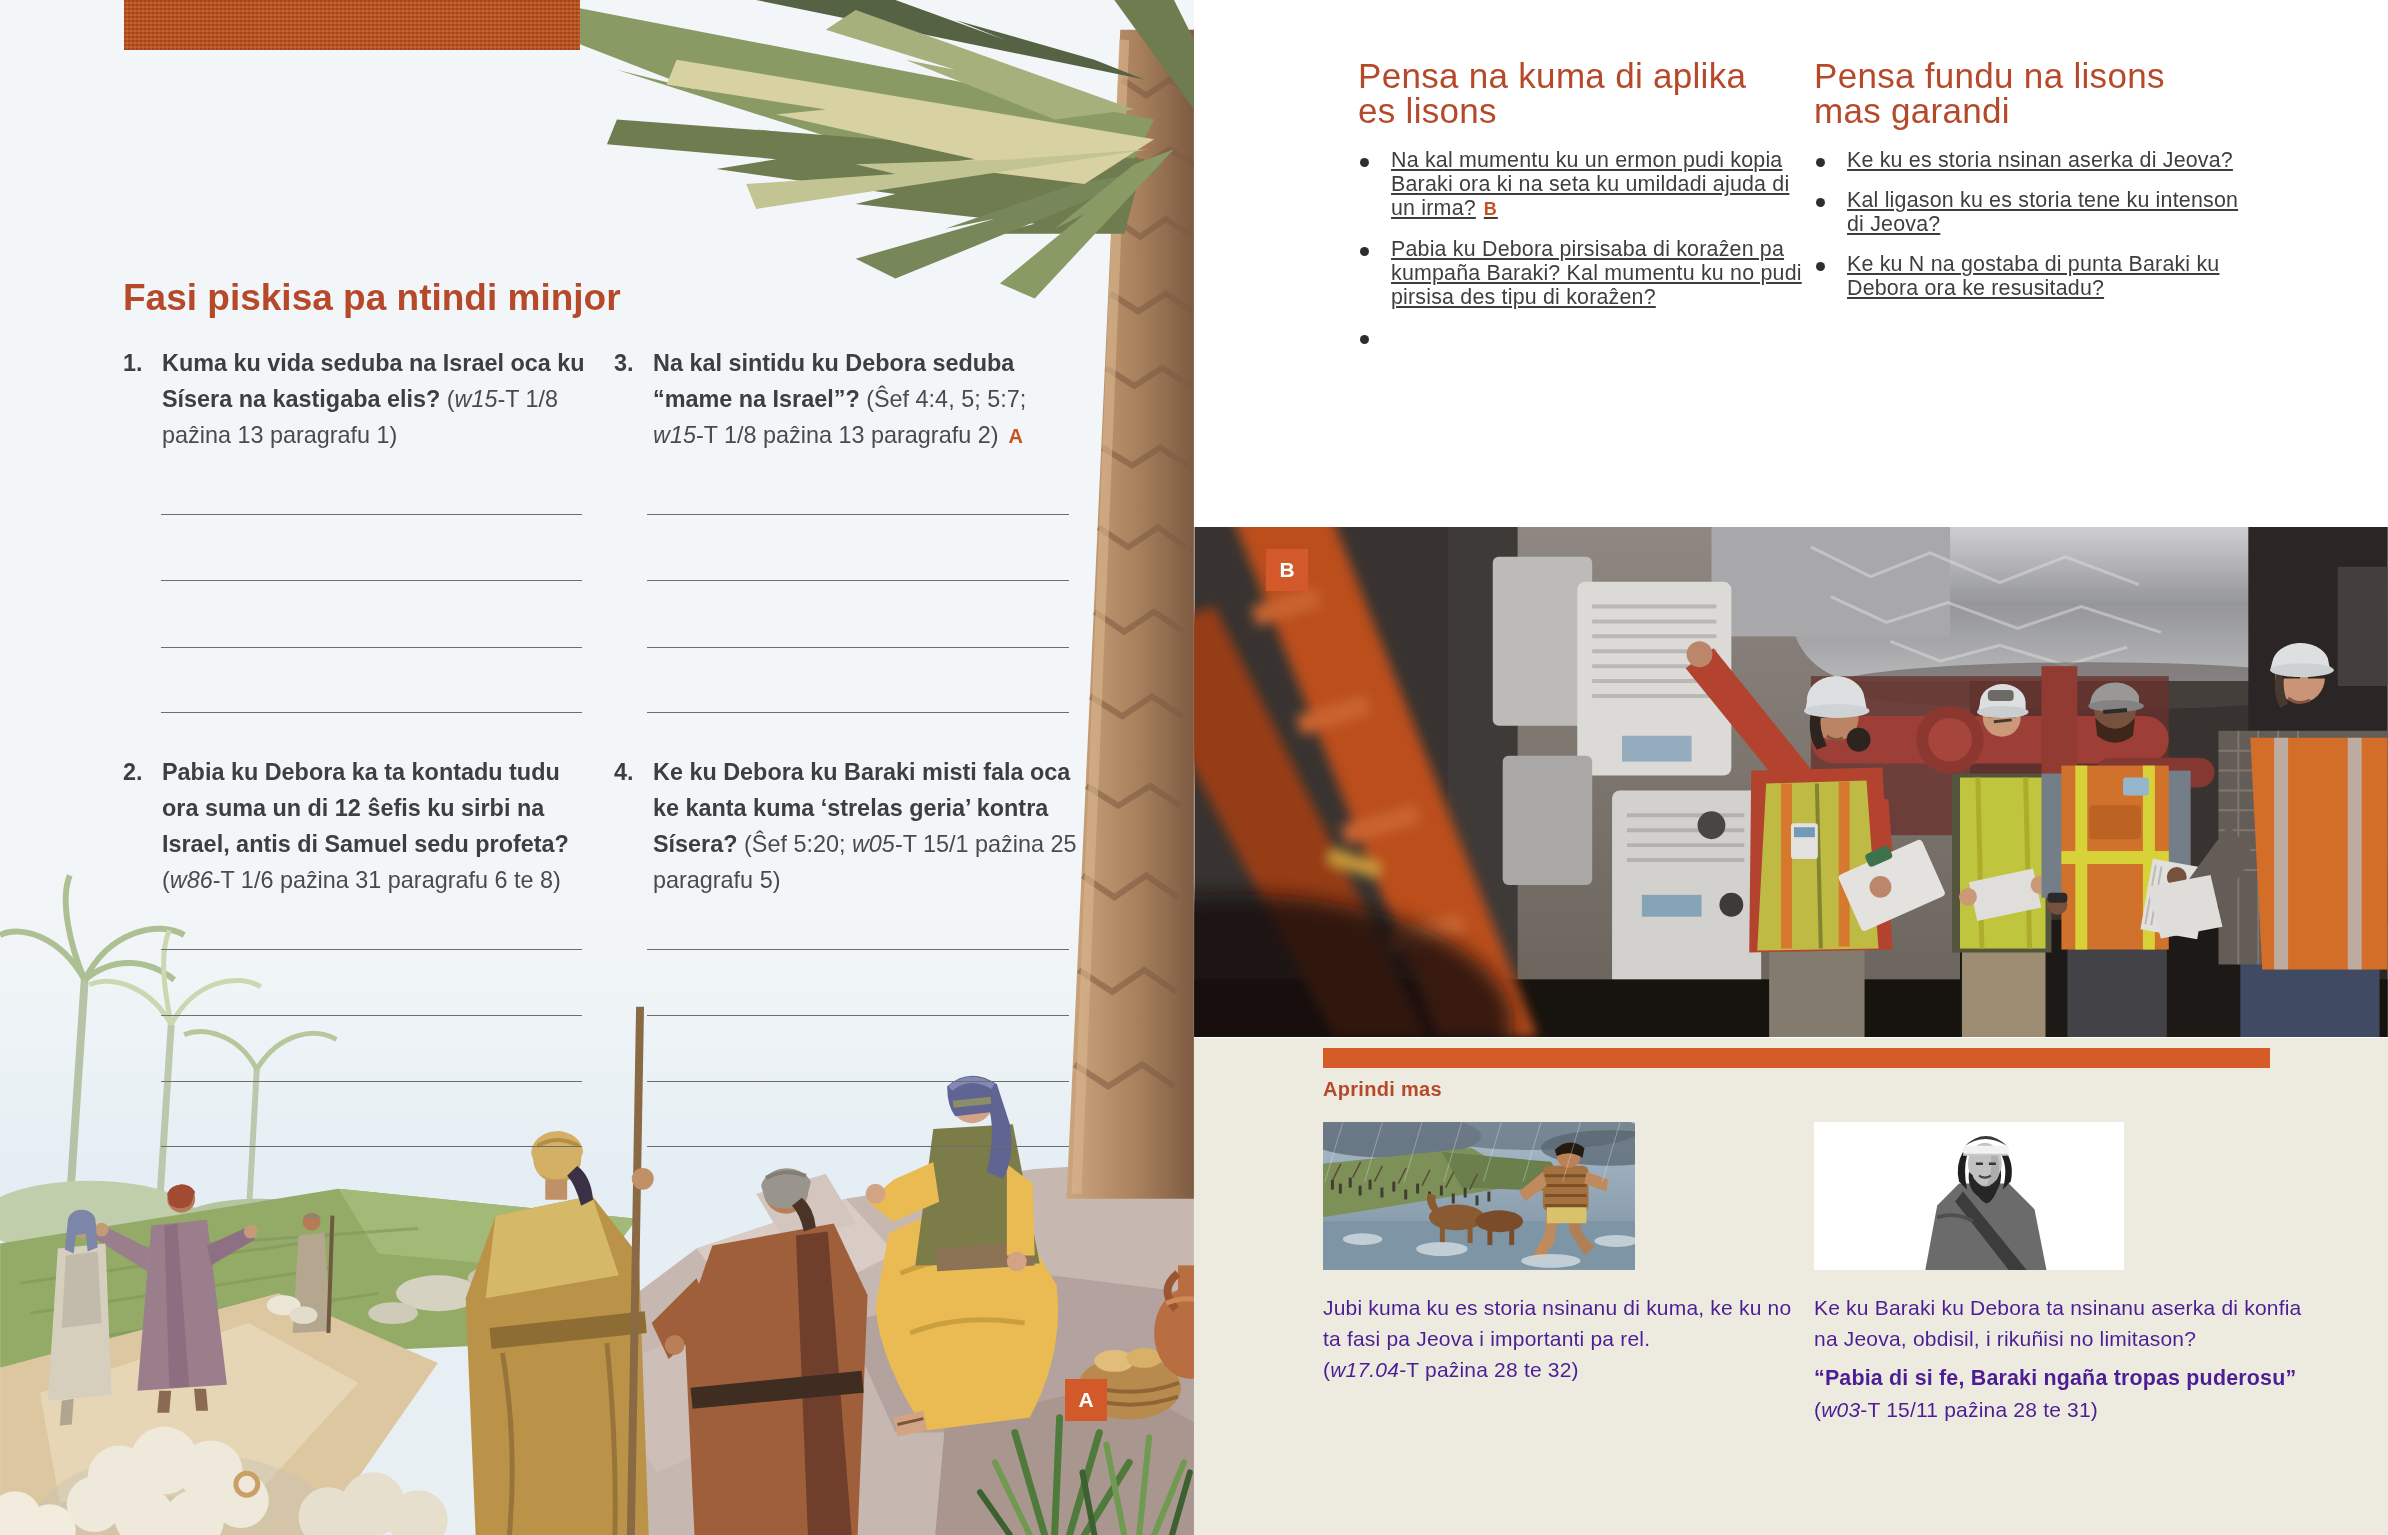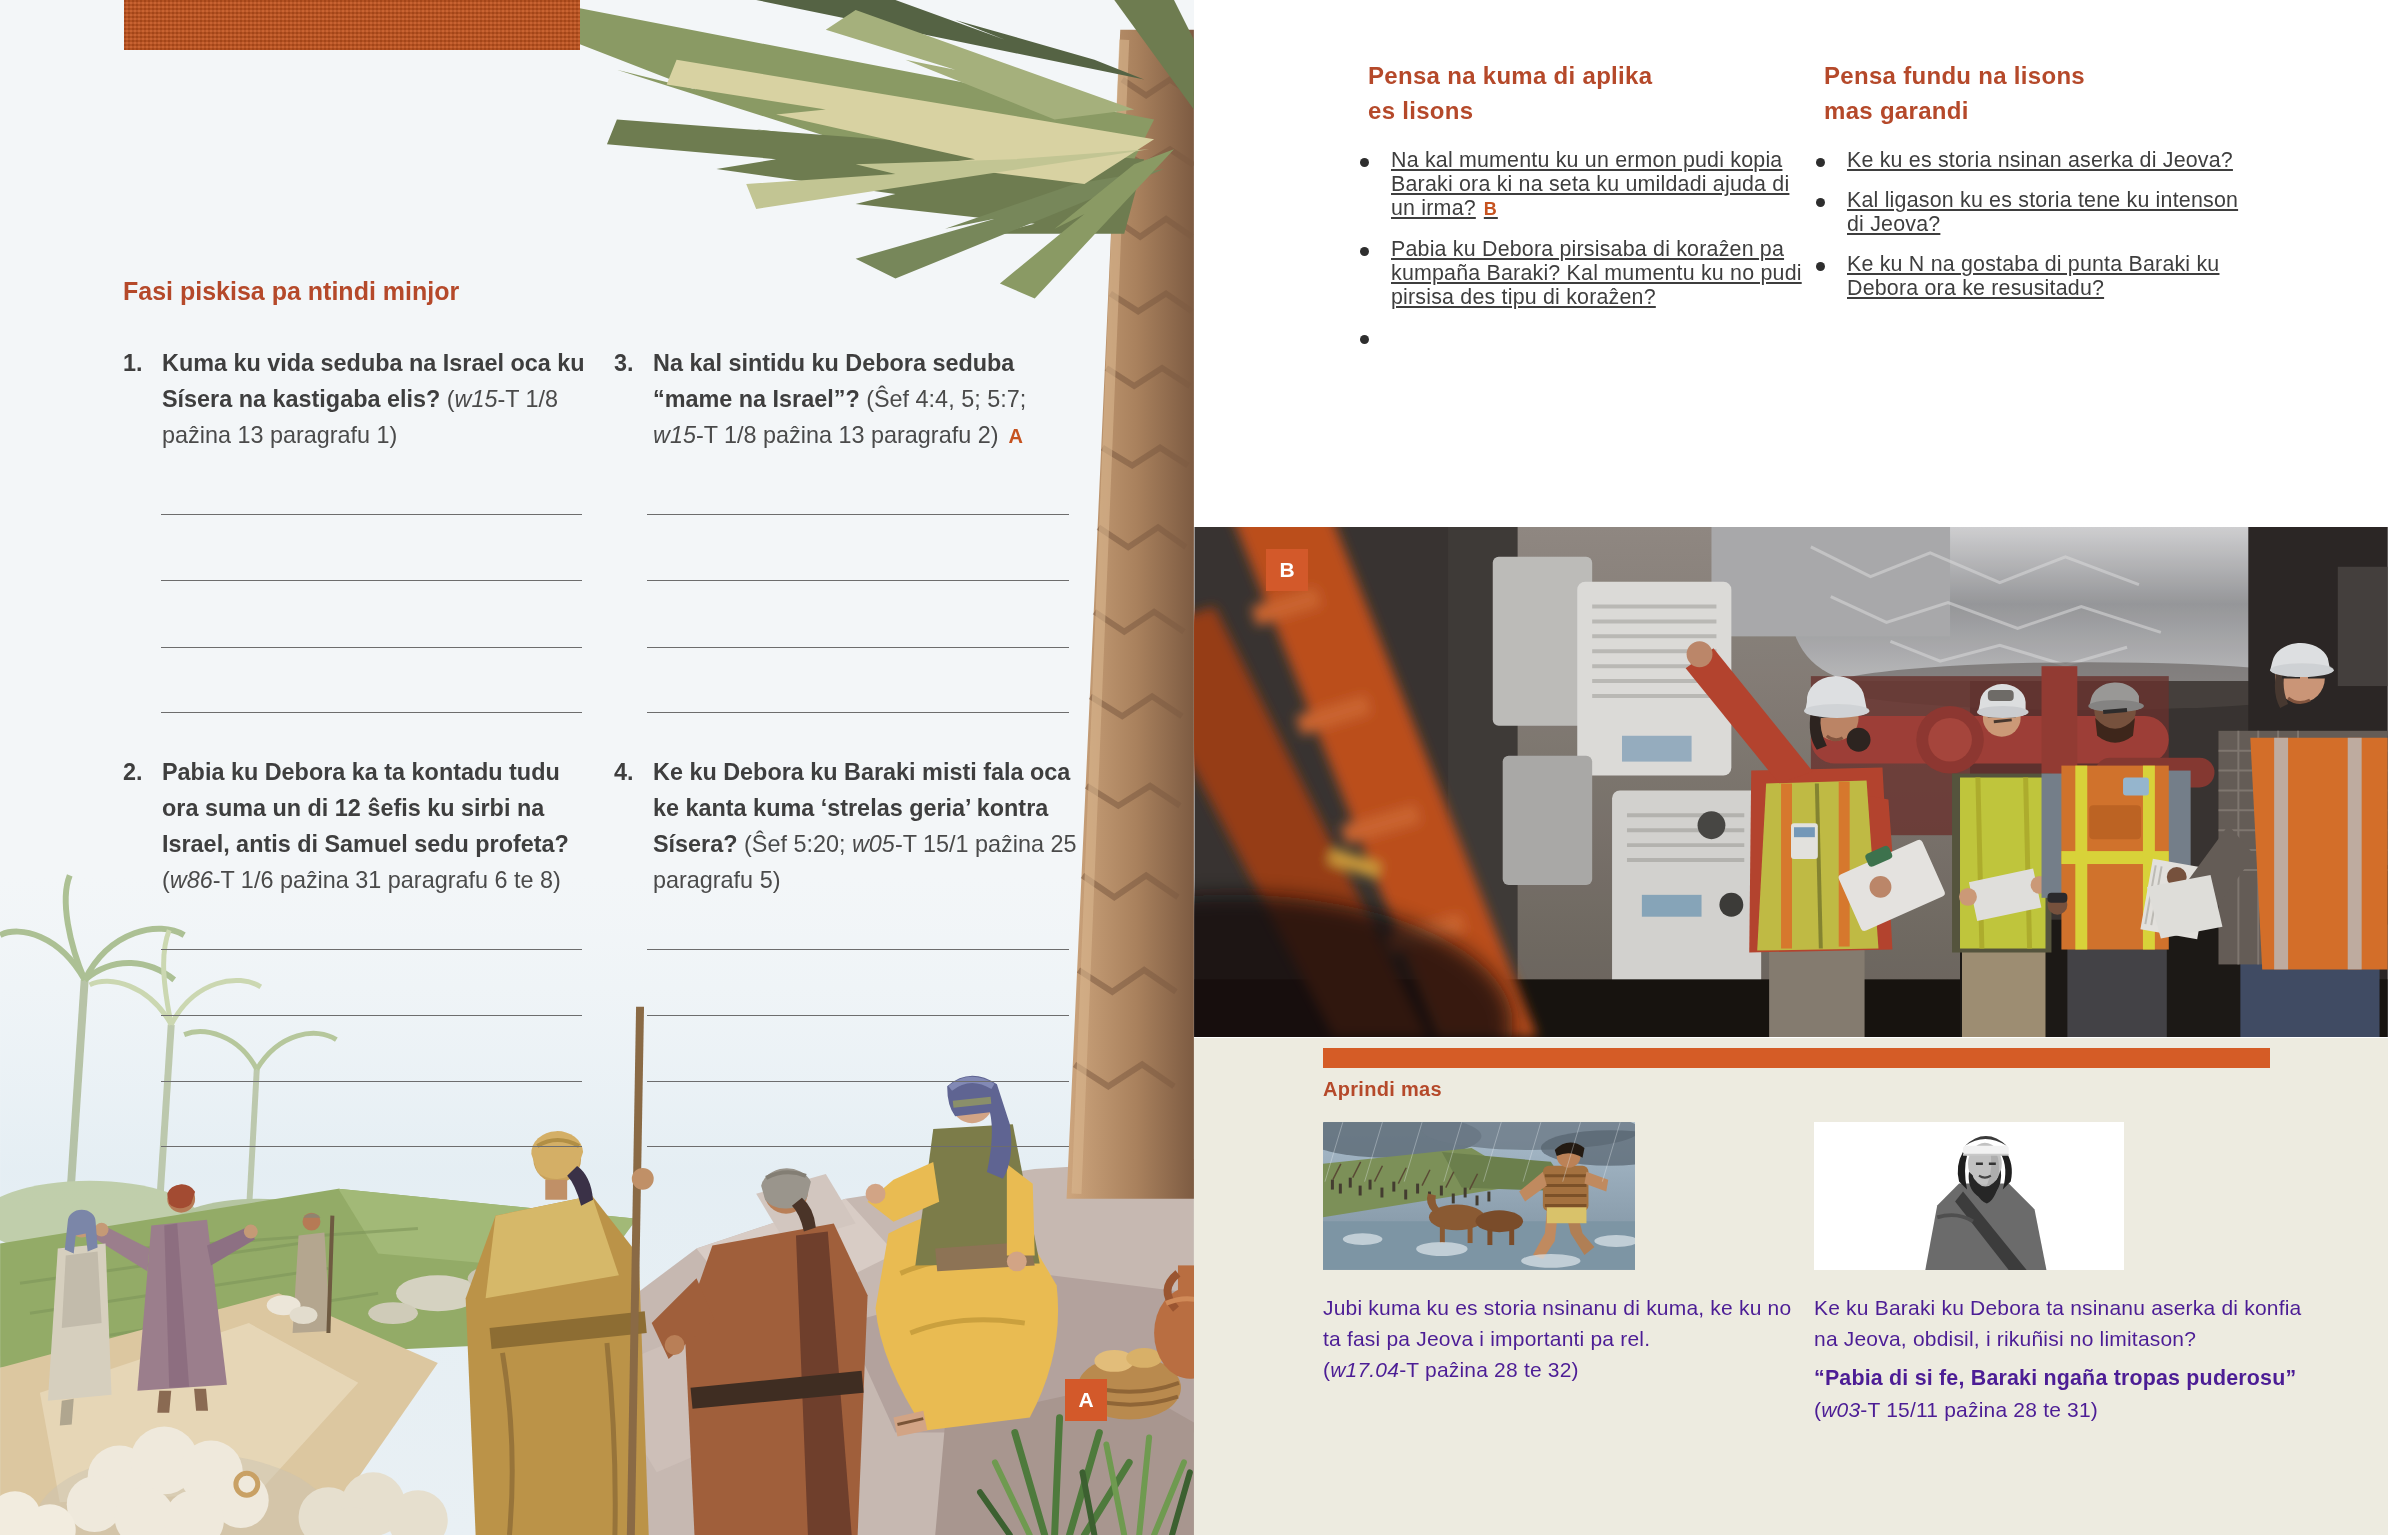--- a/index.html
+++ b/index.html
@@ -5,34 +5,34 @@
   html,body{margin:0;padding:0;background:#888;}
   #stage{position:relative;width:2388px;height:1535px;overflow:hidden;
          font-family:"Liberation Sans","DejaVu Sans",sans-serif;background:#fff;}
   
   #left-page{position:absolute;left:0;top:0;width:1194px;height:1535px;background:#f3f6f8;}
   #left-art{position:absolute;left:0;top:0;width:1194px;height:1535px;}
   #orange-swatch{position:absolute;left:124px;top:0;width:456px;height:50px;background:#c2541f;
     background-image:repeating-linear-gradient(0deg,rgba(60,20,0,.14) 0 2px,rgba(255,255,255,.05) 2px 4px),
                      repeating-linear-gradient(90deg,rgba(60,20,0,.10) 0 2px,rgba(255,200,150,.06) 2px 4px);
     z-index:3;}
-  .h-left{position:absolute;left:123px;top:277px;font-size:25px;font-weight:bold;color:#b5492a;z-index:4;}
+  .h-left{position:absolute;left:123px;top:277px;font-size:37px;font-weight:bold;color:#b5492a;z-index:4;}
   .q-block{position:absolute;width:466px;font-size:23.4px;line-height:36px;color:#3e3e3e;z-index:4;}
   .q-num{position:absolute;left:0;top:0;font-weight:bold;}
   .q-text{display:block;margin-left:39px;}
   .q-bold{font-weight:bold;}
   .q-ref{font-weight:normal;color:#4a4a4a;}
   .ital{font-style:italic;}
   .inline-marker{color:#c6521f;font-weight:bold;font-size:20px;margin-left:10px;letter-spacing:1px;}
   .ans-line{position:absolute;height:0;border-bottom:1.6px solid #6d6d6d;z-index:4;}
   
   #right-page{position:absolute;left:1194px;top:0;width:1194px;height:1535px;background:#ffffff;}
   #beige-band{position:absolute;left:1194px;top:1038px;width:1194px;height:498px;background:#edebe0;z-index:1;}
   .col{position:absolute;z-index:4;}
-  .col-h{font-size:24px;line-height:35px;font-weight:bold;color:#b5492a;letter-spacing:0.3px;margin-left:10px;}
+  .col-h{font-size:35px;line-height:35px;font-weight:normal;color:#b5492a;letter-spacing:0.3px;}
   .bullets{margin-top:20px;}
   .bullet{position:relative;padding-left:33px;margin-bottom:16px;font-size:21.4px;line-height:24px;
           color:#3e3e3e;letter-spacing:0.2px;text-decoration:underline;}
   .dot{position:absolute;left:2px;top:10px;width:9px;height:9px;border-radius:50%;background:#2e2e2e;}
   .b-marker{color:#c6521f;font-weight:bold;font-size:18px;margin-left:8px;letter-spacing:1px;}
   #photo-wrap{position:absolute;left:1194px;top:527px;width:1194px;height:510px;z-index:2;}
   .sq-marker{position:absolute;width:42px;height:42px;background:#d3592a;color:#fff;font-weight:bold;
              font-size:21px;display:flex;align-items:center;justify-content:center;z-index:5;}
   #orange-bar{position:absolute;left:1323px;top:1048px;width:947px;height:20px;background:#d55c26;z-index:3;}
   #learn-title{position:absolute;left:1323px;top:1078px;font-size:20px;font-weight:bold;color:#b5492a;

